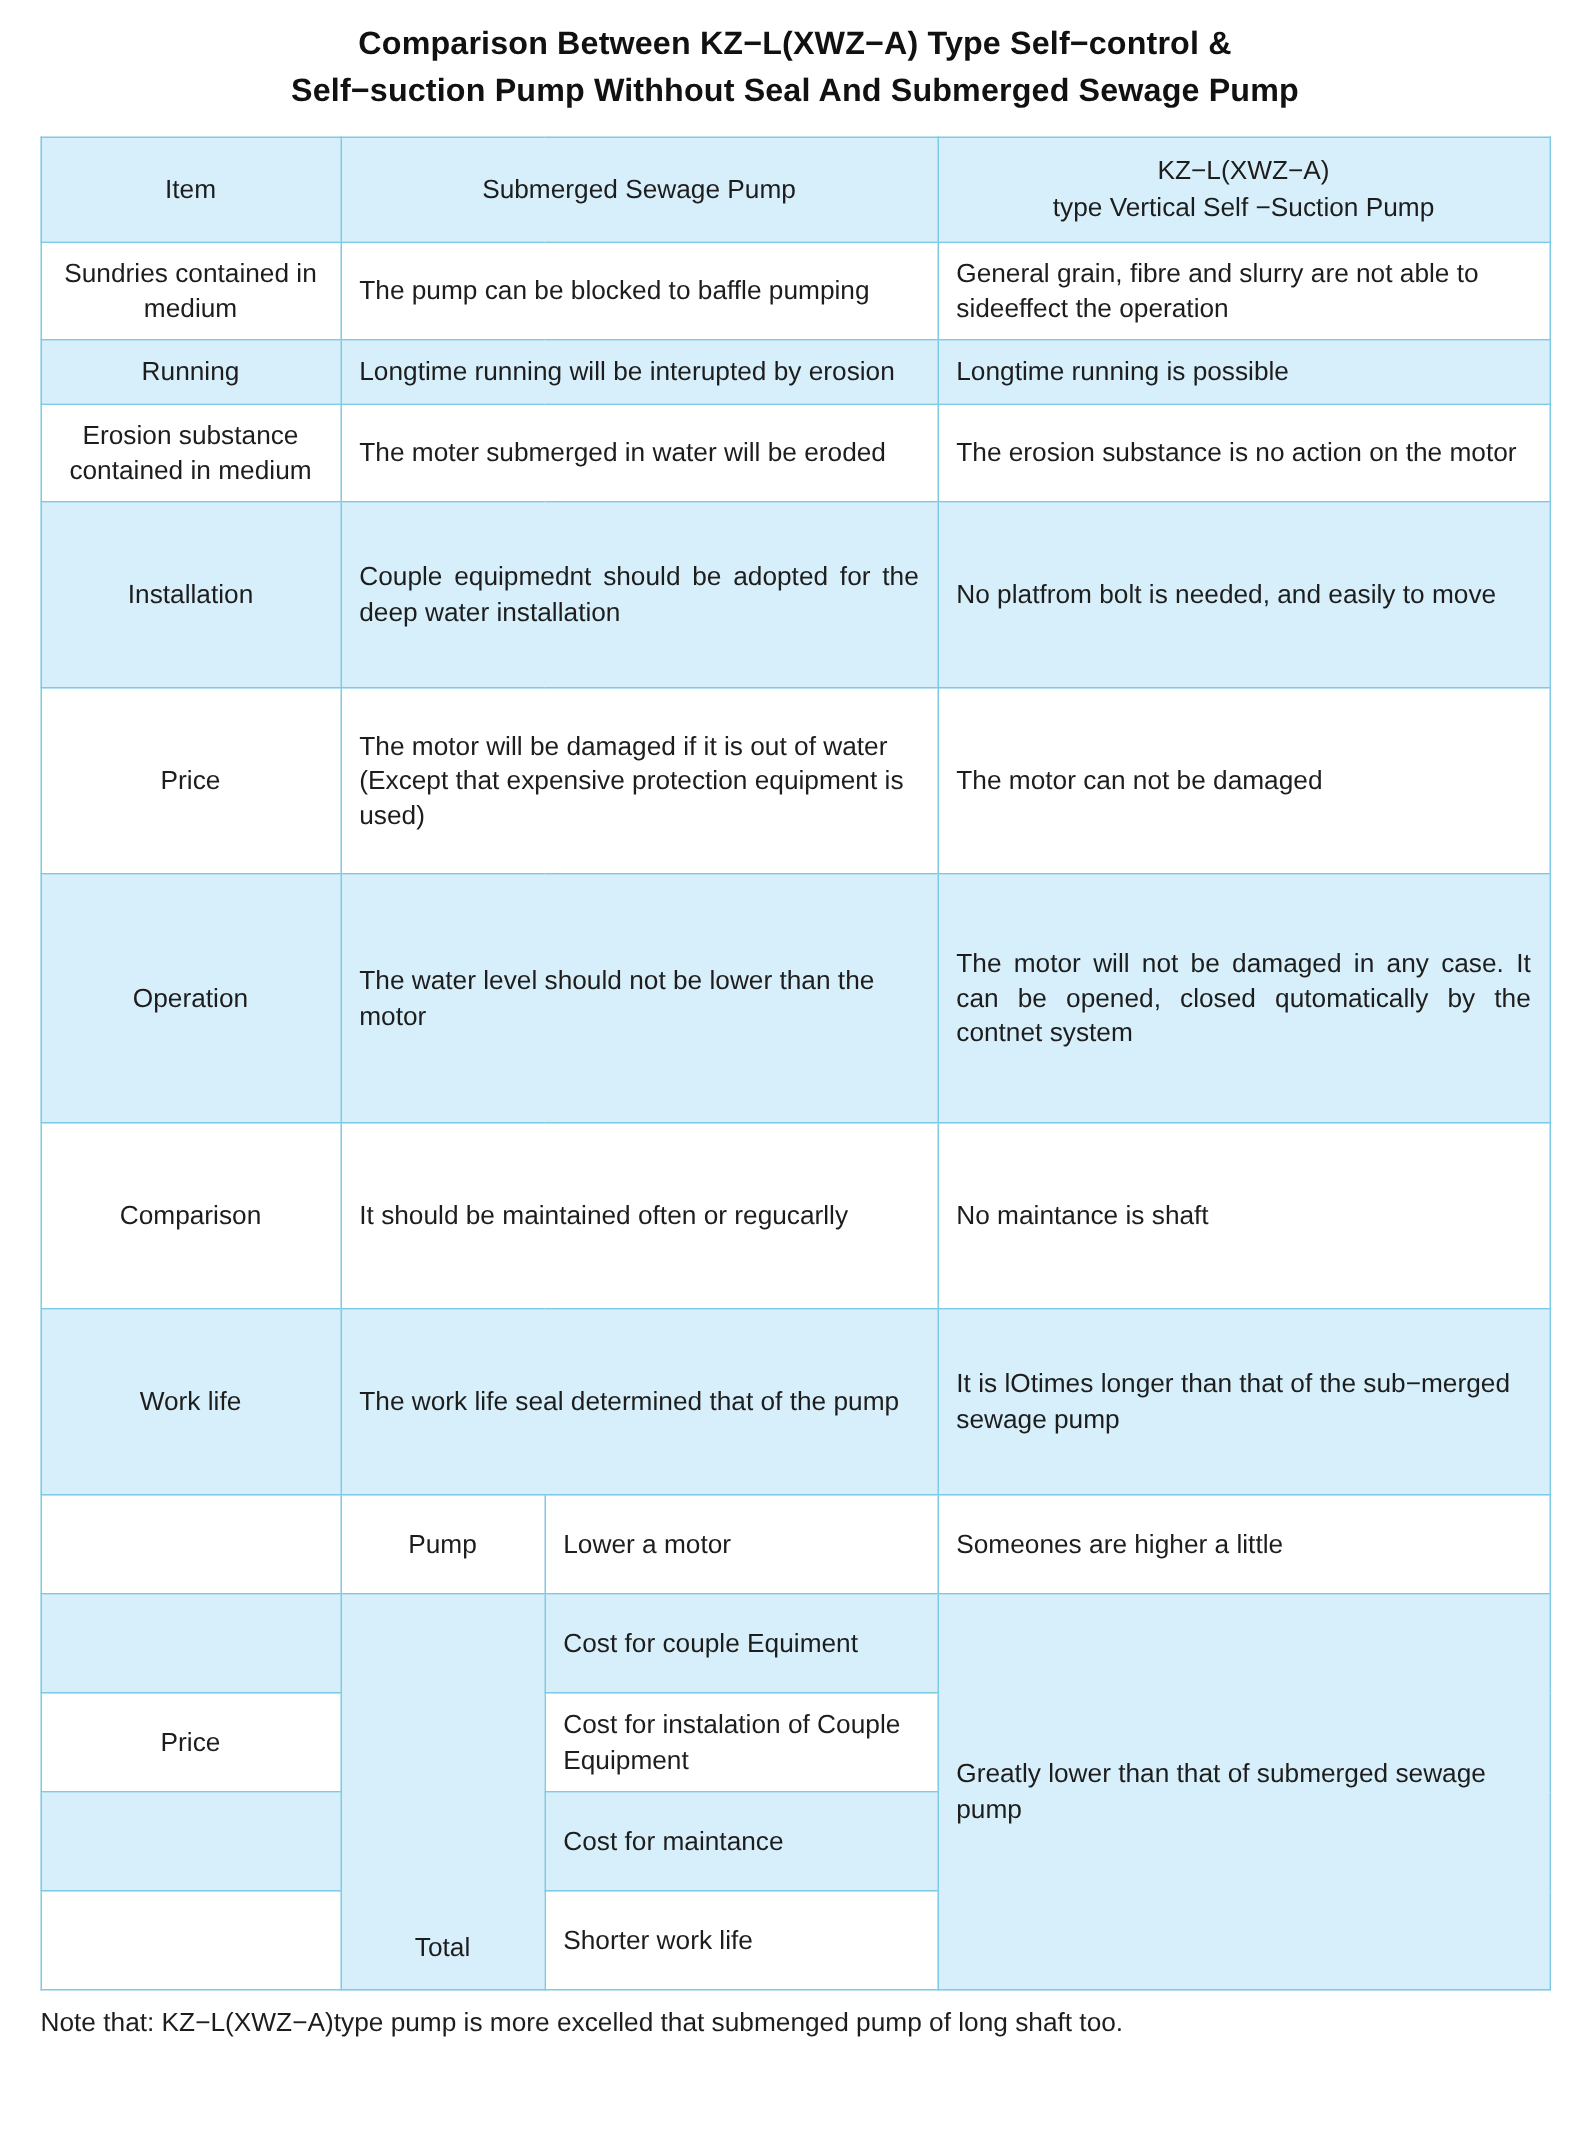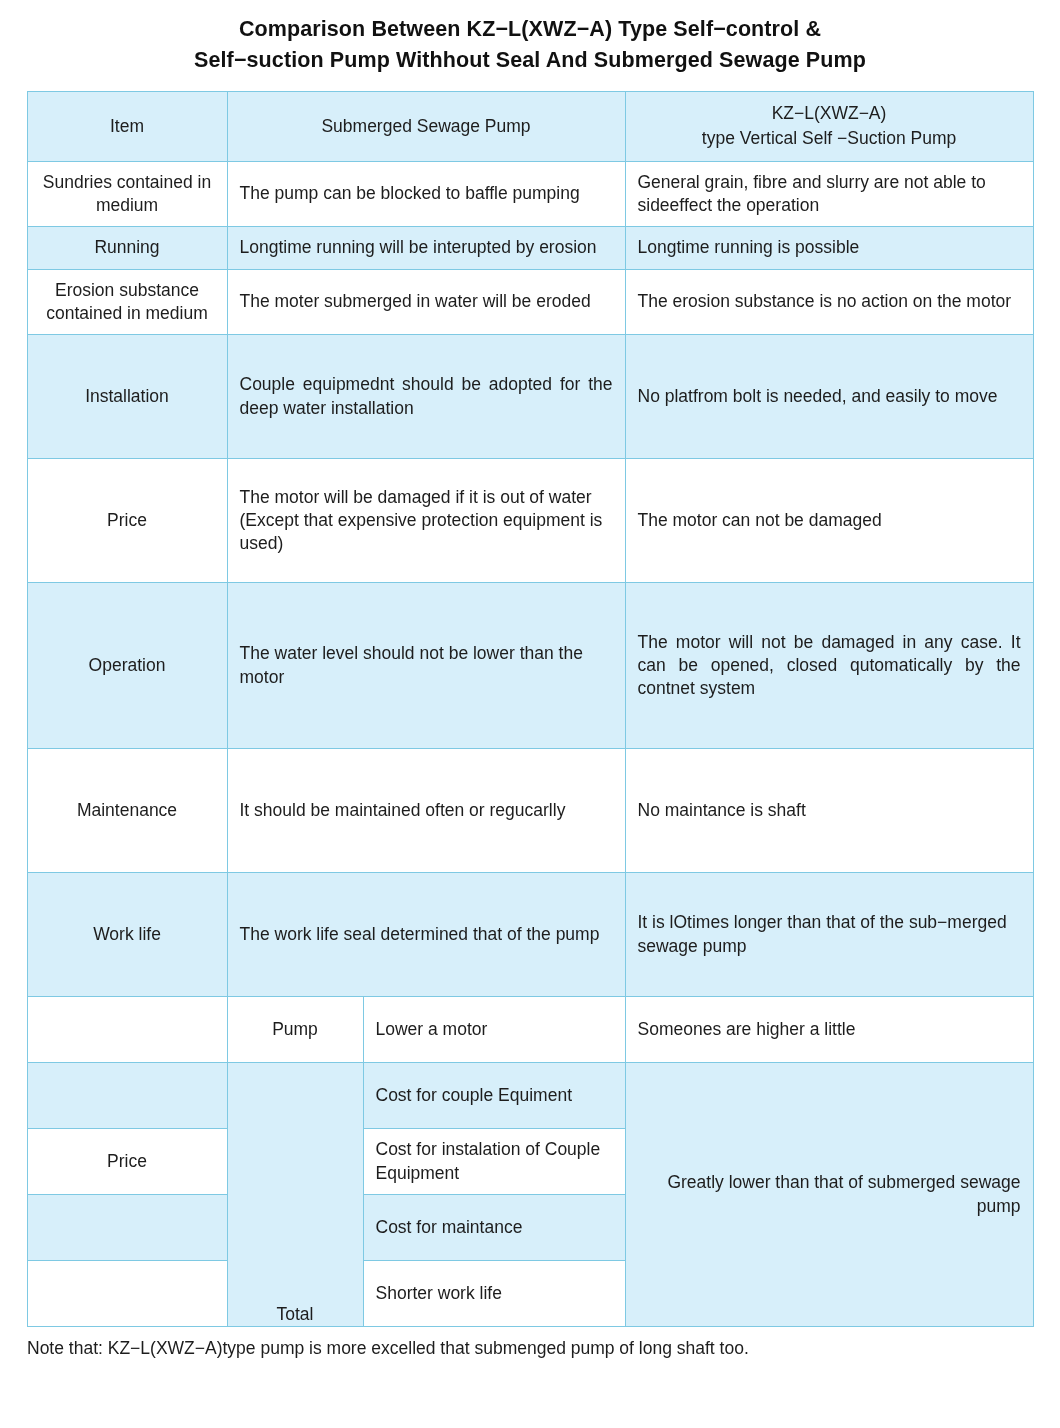--- a/index.html
+++ b/index.html
@@ -148,47 +148,47 @@
         <td class="white left">The motor can not be damaged</td>
       </tr>
 
       <tr style="height:166px">
         <td class="tint ctr">Operation</td>
         <td class="tint left" colspan="2">The water level should not be lower than the motor</td>
         <td class="tint just">The motor will not be damaged in any case. It can be opened, closed qutomatically by the contnet system</td>
       </tr>
 
       <tr class="tall">
-        <td class="white ctr">Maintenance</td>
+        <td class="white ctr">Comparison</td>
         <td class="white left" colspan="2">It should be maintained often or regucarlly</td>
         <td class="white left">No maintance is shaft</td>
       </tr>
 
       <tr class="tall">
         <td class="tint ctr">Work life</td>
         <td class="tint left" colspan="2">The work life seal determined that of the pump</td>
         <td class="tint left">It is lOtimes longer than that of the sub−merged sewage pump</td>
       </tr>
 
       <tr style="height:66px">
         <td class="white"></td>
         <td class="white ctr">Pump</td>
         <td class="white left">Lower a motor</td>
         <td class="white left">Someones are higher a little</td>
       </tr>
 
       <tr style="height:66px">
         <td class="tint"></td>
-        <td class="tint" rowspan="4" style="vertical-align:bottom;padding-bottom:0">
+        <td class="tint" rowspan="4" style="vertical-align:bottom;padding-bottom:16px">
           <div style="height:100%;display:flex;align-items:center;justify-content:center">
             <span>Total</span>
           </div>
         </td>
         <td class="tint left">Cost for couple Equiment</td>
-        <td class="tint" rowspan="4" style="text-align:right;vertical-align:middle">Greatly lower than that of submerged sewage pump</td>
+        <td class="tint" rowspan="4" style="text-align:left;vertical-align:middle">Greatly lower than that of submerged sewage pump</td>
       </tr>
 
       <tr style="height:66px">
         <td class="white ctr">Price</td>
         <td class="white left">Cost for instalation of Couple Equipment</td>
       </tr>
 
       <tr style="height:66px">
         <td class="tint"></td>
         <td class="tint left">Cost for maintance</td>

